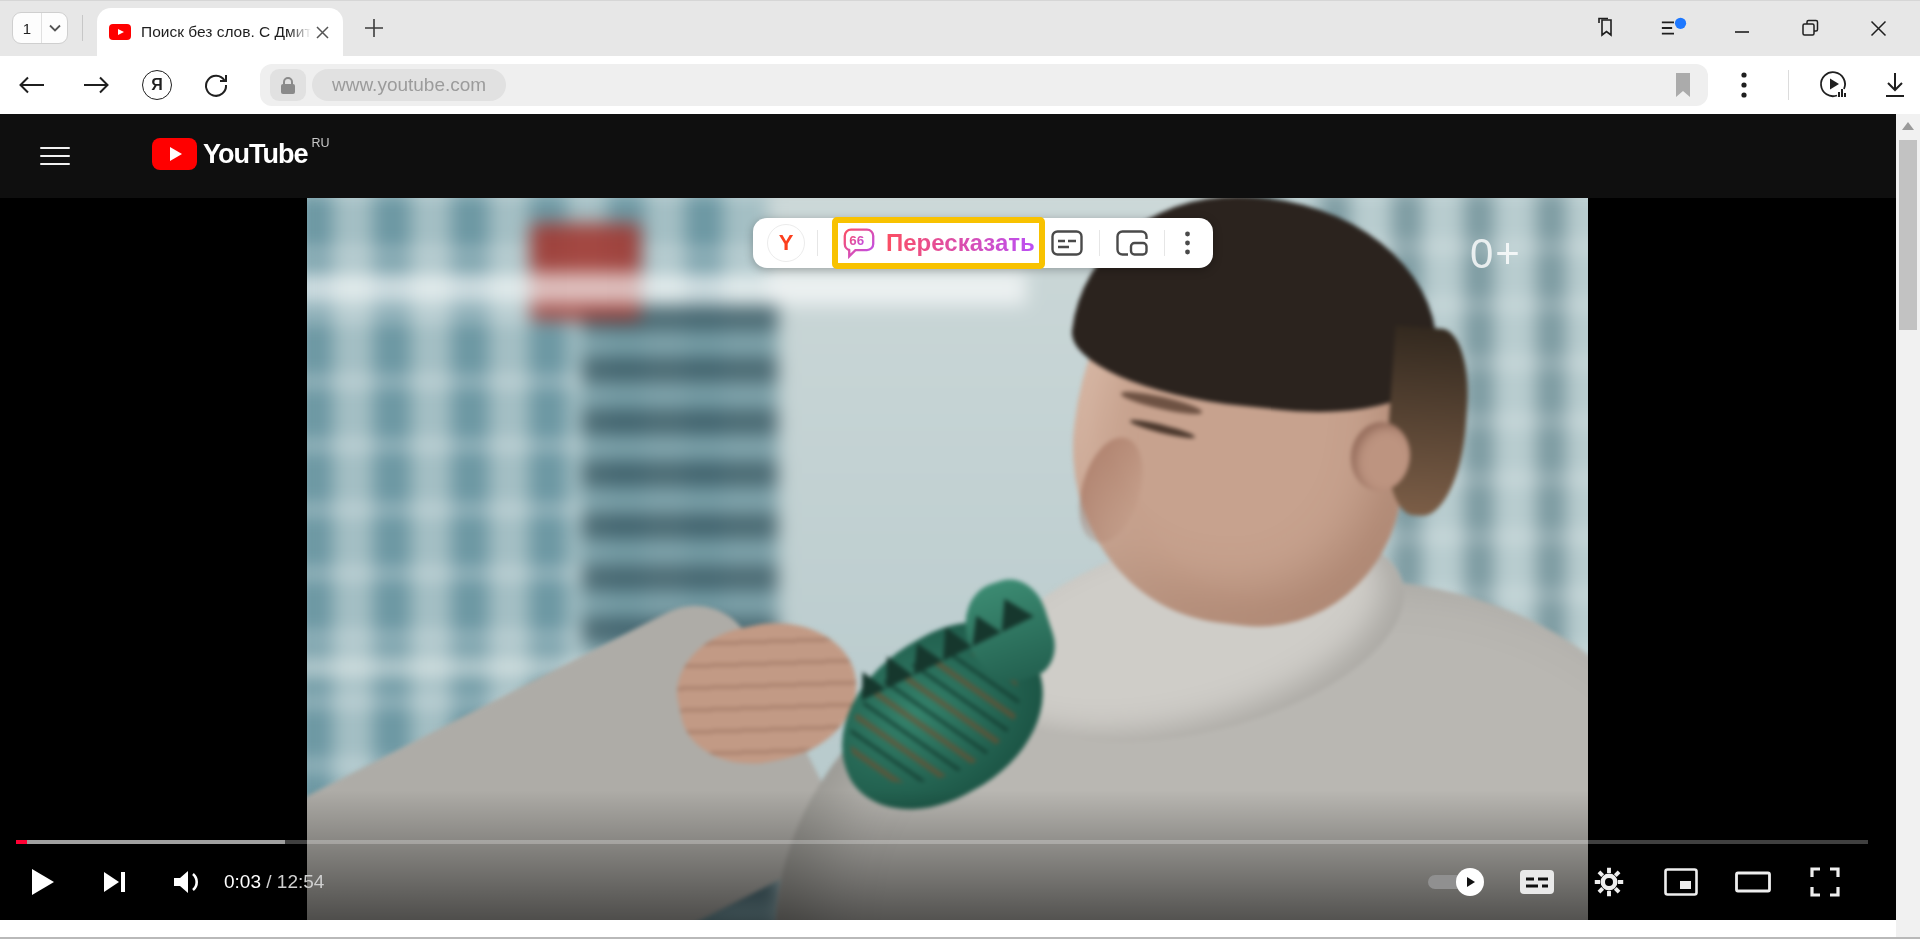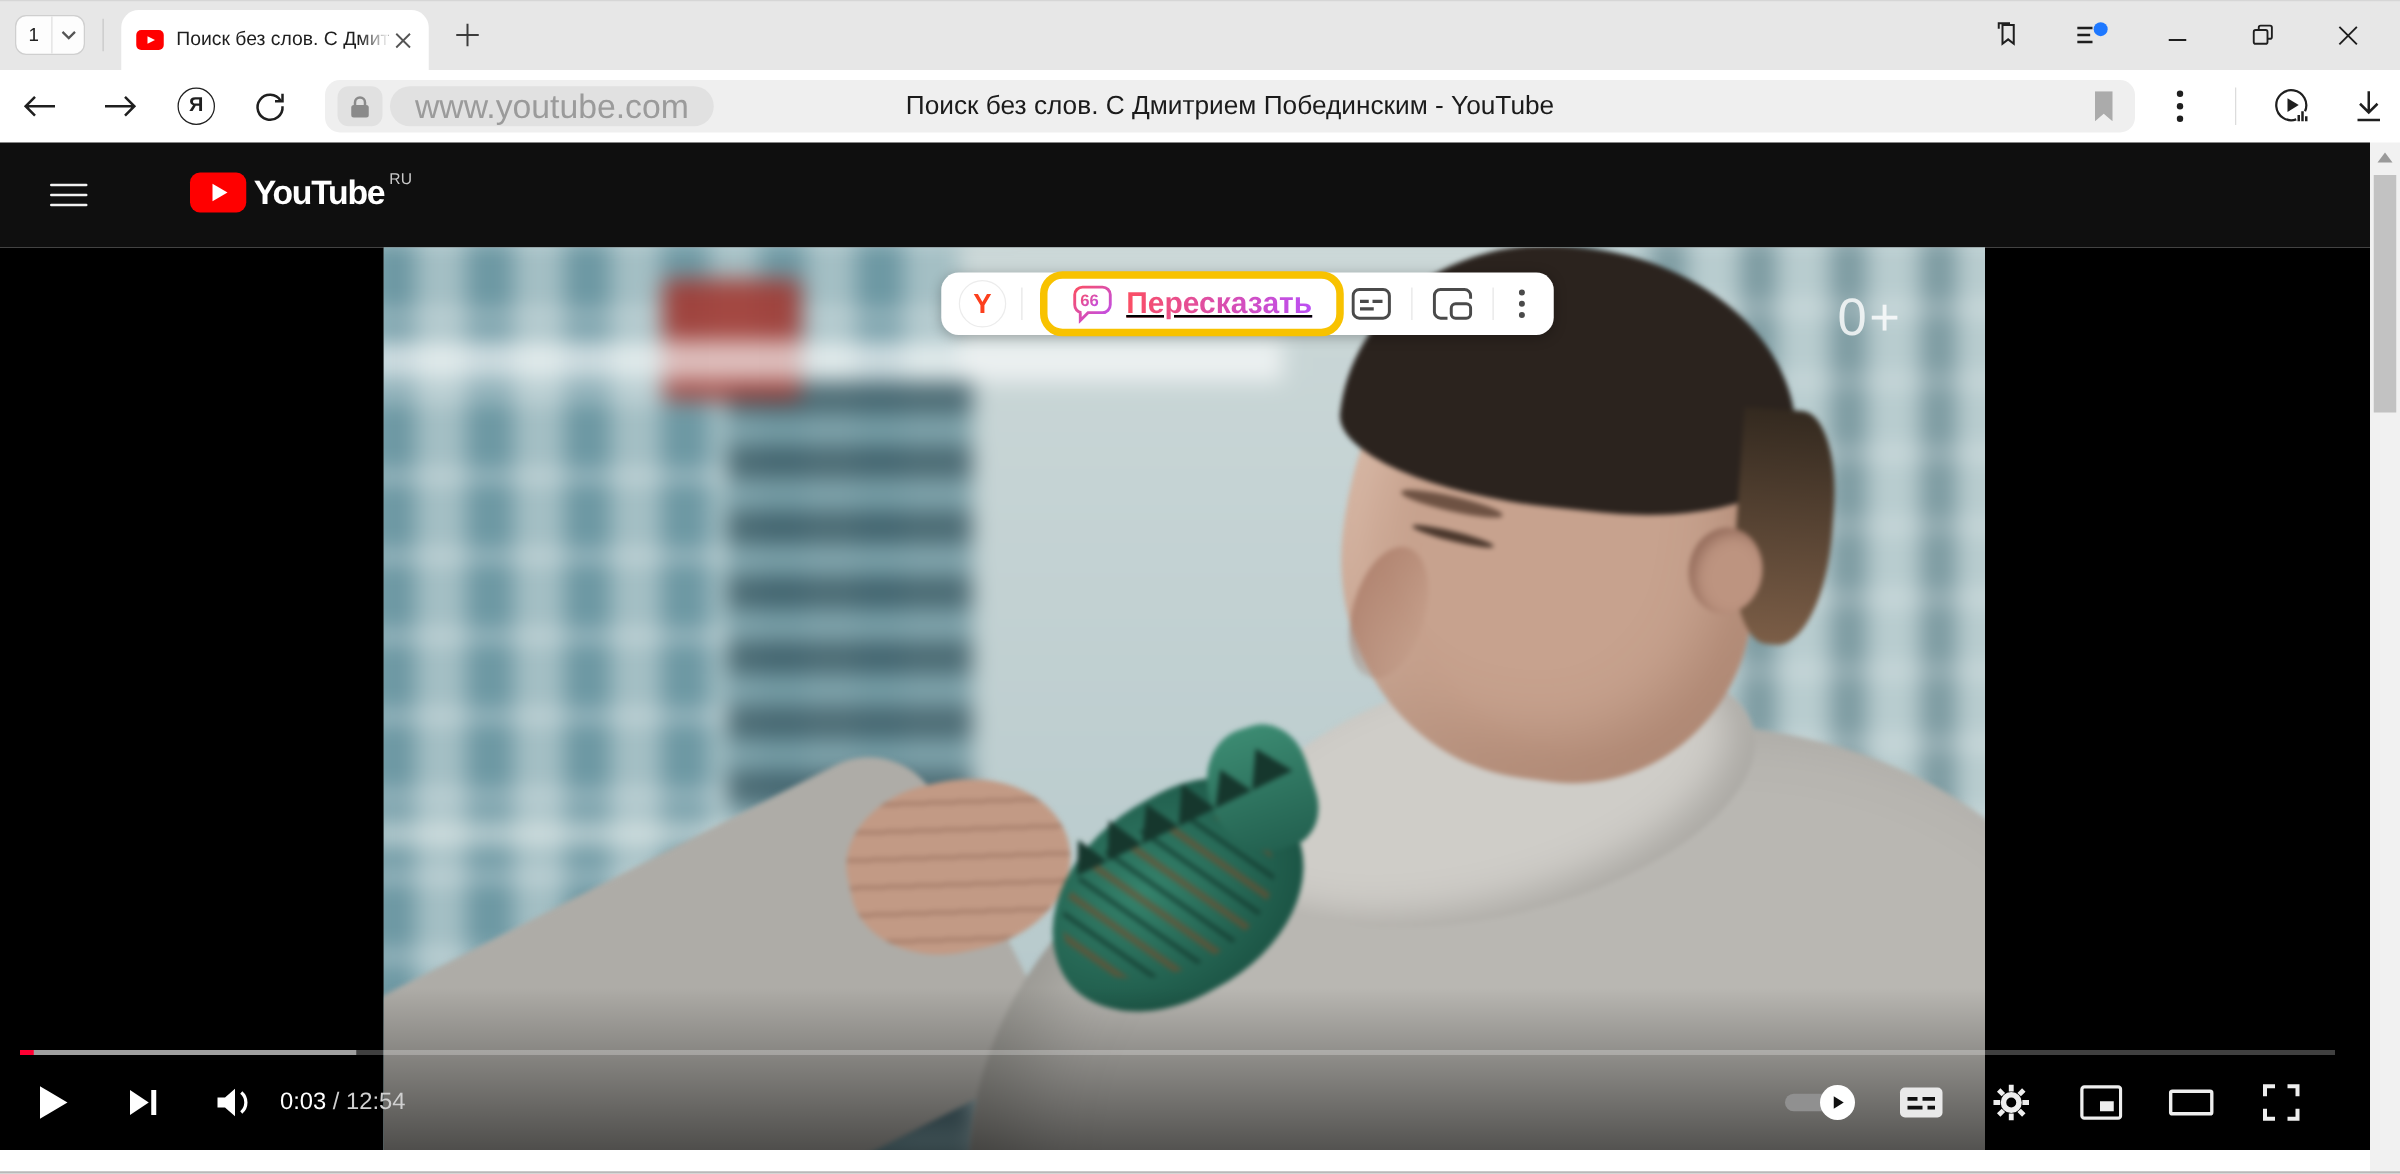--- a/index.html
+++ b/index.html
@@ -41,21 +41,21 @@
   .nav-ico { width:36px; height:36px; display:flex; align-items:center; justify-content:center; flex:none; }
   .nav-back { margin-left:14px; } .nav-fwd { margin-left:28px; }
   .ya-circle { margin-left:28px; width:30px; height:30px; border:1.8px solid #1f1f1f; border-radius:50%;
     display:flex; align-items:center; justify-content:center; font-size:16px; font-weight:bold; color:#1f1f1f; }
   .nav-refresh { margin-left:26px; }
   .urlpill { position:relative; margin-left:26px; width:1448px; height:42px; background:#efefef;
     border-radius:12px; display:flex; align-items:center; padding:0 10px; }
   .lockchip { width:36px; height:32px; background:#e1e1e1; border-radius:9px; display:flex;
     align-items:center; justify-content:center; color:#8a8a8a; flex:none; }
   .urlchip { height:32px; background:#e1e1e1; border-radius:16px; margin-left:6px; padding:0 20px;
-    display:flex; align-items:center; font-size:27px; color:#9b9b9b; }
+    display:flex; align-items:center; font-size:19px; color:#9b9b9b; }
   .pagetitle { position:absolute; left:0; right:0; text-align:center; font-size:21px; color:#1b1b1b;
     pointer-events:none; }
   .bookmarkflag { margin-left:auto; width:30px; height:30px; display:flex; align-items:center;
     justify-content:center; color:#ababab; }
   .addr-right { display:flex; align-items:center; margin-left:18px; gap:26px; }
   .addr-sep { width:1px; height:30px; background:#dcdcdc; }
 
   
   .ytheader { position:absolute; left:0; top:114px; width:1896px; height:84px; background:#0f0f0f; }
   .burger { position:absolute; left:40px; top:29px; width:30px; height:26px; display:flex;
@@ -149,22 +149,22 @@
   .cham-crest { position:absolute; left:42%; top:59.5%; width:15%; height:4.5%; background:#16372d;
     clip-path:polygon(0 100%,7% 20%,14% 100%,22% 10%,30% 100%,39% 15%,47% 100%,56% 8%,64% 100%,73% 18%,81% 100%,90% 10%,100% 100%);
     transform:rotate(-26deg); }
 
   
   .ytoolbar { position:absolute; left:753px; top:20px; height:50px; background:#fff; border-radius:14px;
     display:flex; align-items:center; padding:0 14px; box-shadow:0 2px 10px rgba(0,0,0,.28); }
   .ylogo { width:38px; height:38px; border-radius:50%; border:1px solid #ececec; display:flex;
     align-items:center; justify-content:center; color:var(--yared,#fc3f1d); font-size:22px; font-weight:bold; }
   .tsep { width:1px; height:26px; background:#e6e6e6; margin:0 12px; flex:none; }
-  .retell-high { border:6px solid var(--gold,#f8c200); border-radius:18px; margin:-11px 2px;
-    padding:4px 19px; display:flex; align-items:center;text-decoration:underline; }
+  .retell-high { border:6px solid var(--gold,#f8c200); border-radius:5px; margin:-11px 2px;
+    padding:4px 4px; display:flex; align-items:center; }
   .retell { display:flex; align-items:center; gap:10px; }
   .retell-label { font-size:24px; font-weight:bold;
     background:linear-gradient(90deg, var(--rg1,#fb4e63), var(--rg2,#bb4ff5));
     -webkit-background-clip:text; background-clip:text; color:transparent; }
   .tico { width:40px; height:34px; display:flex; align-items:center; justify-content:center; color:#4a4a4a; }
   .agerating { position:absolute; left:1163px; top:32px; font-size:42px; font-weight:300;
     color:rgba(255,255,255,.8); letter-spacing:2px; font-family:"Liberation Sans",sans-serif; }
 
   
   .controls { position:absolute; left:0; right:12px; bottom:0; height:80px; }
@@ -276,21 +276,20 @@
         </svg>
     </div>
     <div class="urlpill">
       <div class="lockchip">
         <svg width="16" height="19" viewBox="0 0 16 19" fill="currentColor">
           <rect x="1" y="8" width="14" height="10" rx="2"></rect>
             <path d="M4 8V6a4 4 0 1 1 8 0v2" fill="none" stroke="currentColor" stroke-width="2"></path>
           </svg>
       </div>
       <div class="urlchip">www.youtube.com</div>
-      <div class="pagetitle">Поиск без слов. С Дмитрием Побединским - YouTube</div>
       <div class="bookmarkflag">
         <svg width="18" height="24" viewBox="0 0 18 24" fill="currentColor">
             <path d="M2 0h14v24l-7-6-7 6z"></path>
           </svg>
       </div>
     </div>
     <div class="addr-right">
       <div class="nav-ico">
         <svg width="6" height="26" viewBox="0 0 6 26" fill="#1f1f1f">
             <circle cx="3" cy="3" r="2.6"></circle>

